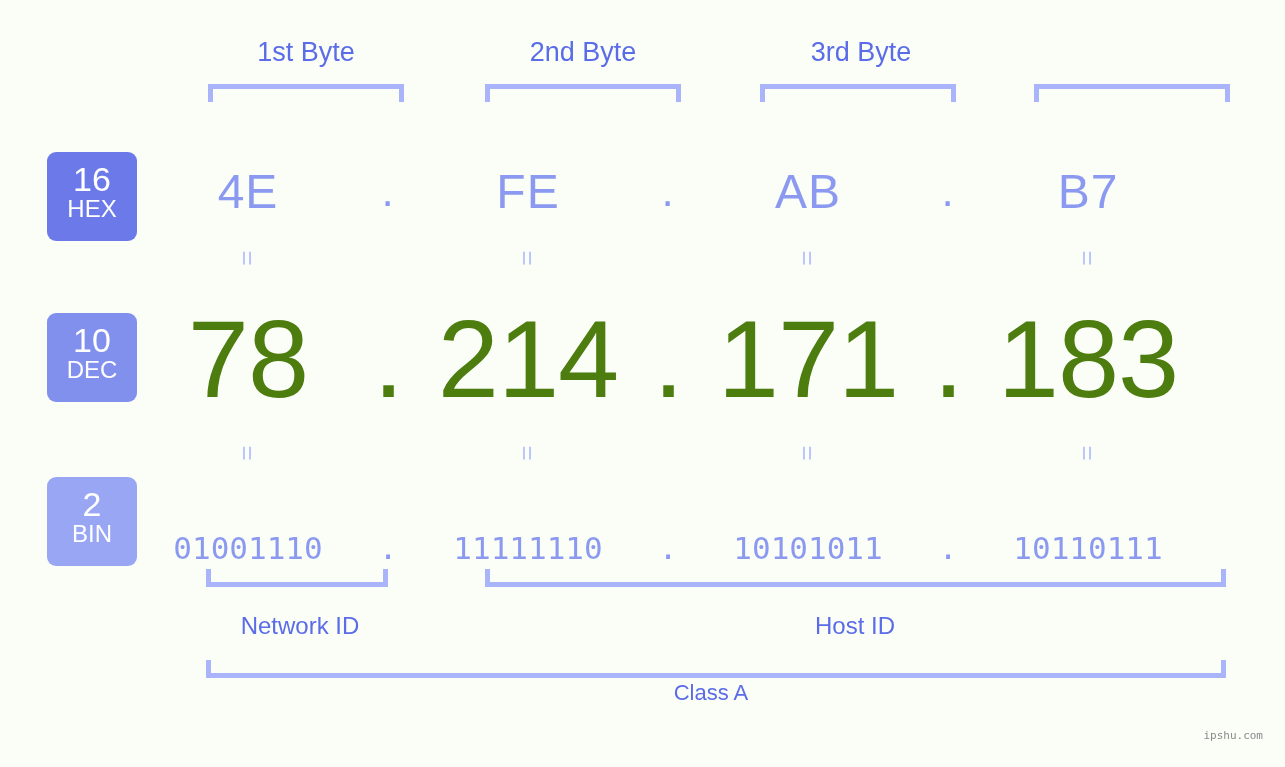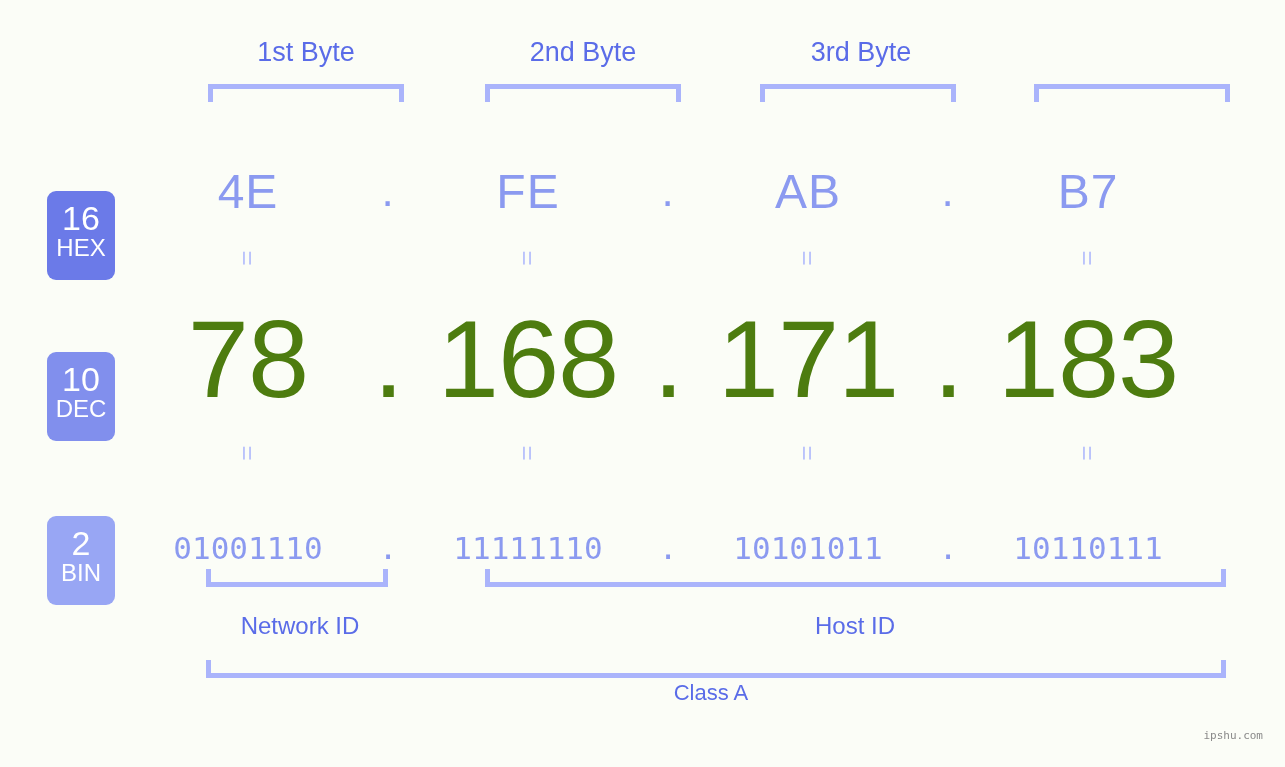--- a/index.html
+++ b/index.html
@@ -48,27 +48,26 @@
     border-bottom: 5px solid #aab4fb;
     border-left: 5px solid #aab4fb;
     border-right: 5px solid #aab4fb;
     box-sizing: border-box;
   }
 
   
   .badge {
     position: absolute;
     left: 47px;
-    width: 68px;
+    width: 90px;
     border-radius: 9px;
     color: #ffffff;
     text-align: center;
     box-sizing: border-box;
     padding-top: 9px;
-    margin-top: 39px;
   }
   .badge .num {
     display: block;
     font-size: 34px;
     line-height: 36px;
     font-weight: 400;
   }
   .badge .sys {
     display: block;
     font-size: 24px;
@@ -210,21 +209,21 @@
     <div class="eqcell"><span class="eq">=</span></div>
     <div class="eqgap"></div>
     <div class="eqcell"><span class="eq">=</span></div>
     <div class="eqgap"></div>
     <div class="eqcell"><span class="eq">=</span></div>
   </div>
 
   <div class="row" id="row-dec">
     <div class="cell">78</div>
     <div class="sep">.</div>
-    <div class="cell">168</div>
+    <div class="cell">214</div>
     <div class="sep">.</div>
     <div class="cell">171</div>
     <div class="sep">.</div>
     <div class="cell">183</div>
   </div>
 
   <div class="eqrow" id="eq-bot">
     <div class="eqcell"><span class="eq">=</span></div>
     <div class="eqgap"></div>
     <div class="eqcell"><span class="eq">=</span></div>

